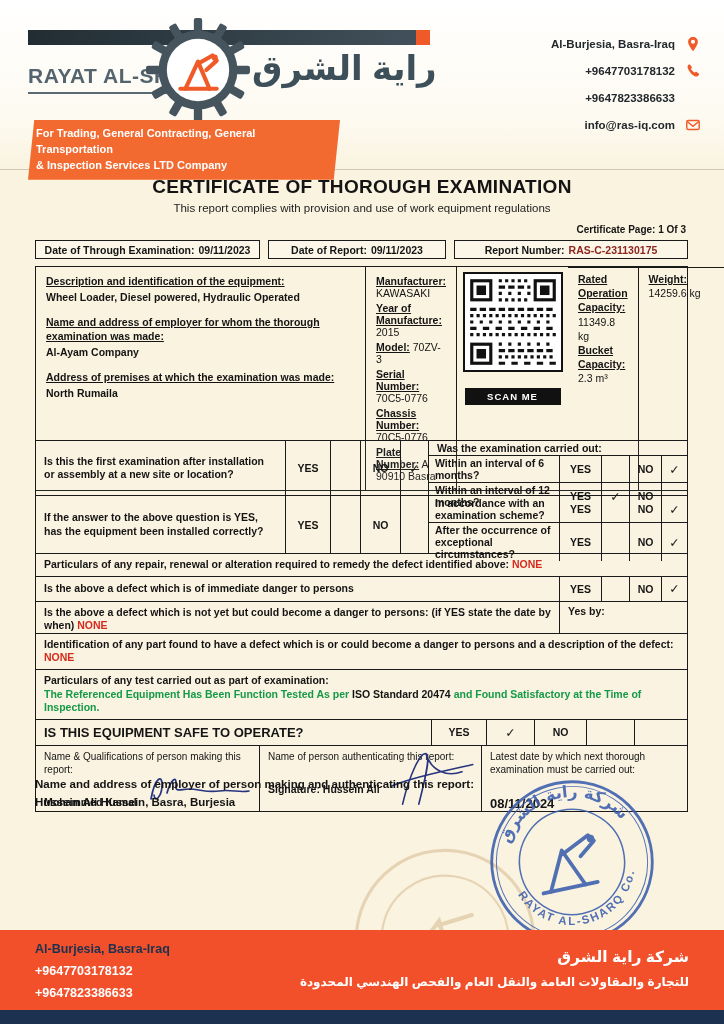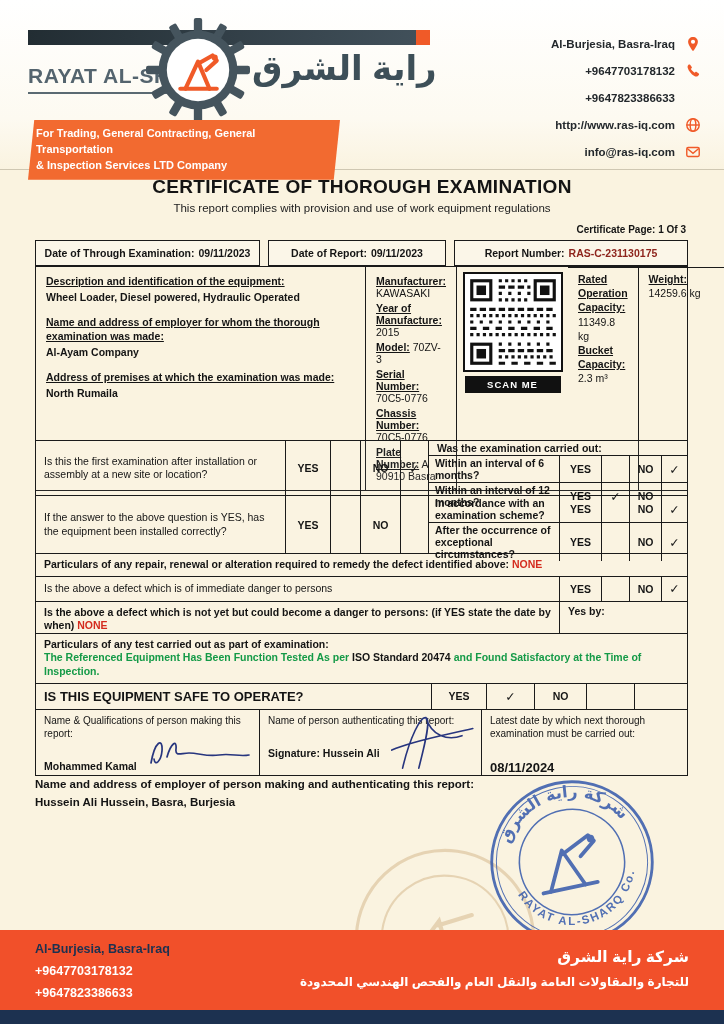--- a/index.html
+++ b/index.html
@@ -29,50 +29,50 @@
     font-size:11.5px;font-weight:bold;color:#23282c}
   .cicon{width:18px;height:18px;flex:0 0 18px;display:flex;align-items:center;justify-content:center}
 
   
   .doc-title{position:absolute;left:0;top:176px;width:724px;text-align:center;font-size:19px;font-weight:bold;letter-spacing:.3px}
   .doc-sub{position:absolute;left:0;top:202px;width:724px;text-align:center;font-size:11.5px;color:#222}
   .page-note{position:absolute;right:38px;top:224px;font-size:10px;font-weight:bold}
 
   
   .daterow{position:absolute;left:35px;top:240px;width:653px;display:flex;gap:8px}
-  .datebox{border:1px solid #1a1a1a;height:26px;display:flex;align-items:center;justify-content:center;
+  .datebox{border:1px solid #1a1a1a;height:19px;display:flex;align-items:center;justify-content:center;
     font-size:10.5px;font-weight:bold;gap:4px;background:rgba(255,255,255,.25)}
 
   
   .eq-table{position:absolute;left:35px;top:266px;width:653px;min-height:166px;border:1.2px solid #1a1a1a;display:flex;font-size:10.5px}
   .eq-left{flex:0 0 330px;border-right:1px solid #1a1a1a;padding:8px 10px;line-height:1.3}
   .eq-left .lbl{font-weight:bold;text-decoration:underline;margin-bottom:2px}
   .eq-left .val{font-weight:bold;margin-bottom:12px}
   .eq-right{flex:1;display:flex;flex-direction:row}
   .eq-specs-row{display:flex;flex:1}
   .eq-specs{flex:1;padding:5px 10px}
   .spec{margin:3px 0}
   .spec .sl{font-weight:bold;text-decoration:underline}
   .eq-qr{flex:0 0 112px;border-left:1px solid #1a1a1a;padding:5px;display:flex;flex-direction:column;align-items:center}
   .qr-frame{background:#fff;border:2px solid #111;padding:2px;line-height:0}
   .scanme{background:#111;color:#fff;font-size:9.5px;font-weight:bold;letter-spacing:1px;
-    width:96px;text-align:center;padding:3px 0;margin-top:4px}
+    width:96px;text-align:center;padding:3px 0;margin-top:16px}
   .eq-cap-row{display:flex;border-top:1px solid #1a1a1a}
   .eq-cap{flex:1;padding:4px 10px;line-height:1.35}
   .eq-weight{flex:0 0 156px;border-left:1px solid #1a1a1a;padding:4px 10px;line-height:1.35}
   .caplbl{font-weight:bold;text-decoration:underline}
 
   
   .bigtbl{position:absolute;left:35px;top:440px;width:653px;border:1.2px solid #1a1a1a;font-size:10.5px;background:rgba(255,255,255,.06)}
   .row{display:flex;border-top:1px solid #1a1a1a}
   .row:first-child{border-top:none}
   .cell{border-left:1px solid #1a1a1a;display:flex;align-items:center;justify-content:center;font-weight:bold}
   .chk{font-size:12.5px}
   .lq{flex:0 0 393px;border-right:1px solid #1a1a1a;display:flex}
-  .qtext{flex:1;padding:3px 8px;display:flex;align-items:center;font-weight:normal;line-height:1.25}
+  .qtext{flex:1;padding:3px 8px;display:flex;align-items:center;font-weight:bold;line-height:1.25}
   .w45{flex:0 0 45px}.w30{flex:0 0 30px}.w40{flex:0 0 40px}.w28{flex:0 0 28px}
   .w42{flex:0 0 42px}.w32{flex:0 0 32px}.w26{flex:0 0 26px}
   .w55{flex:0 0 55px}.w48{flex:0 0 48px}.w52{flex:0 0 52px}
   .rcol{flex:1;display:flex;flex-direction:column}
   .rhead{padding:1px 8px;font-weight:bold;height:16px}
   .rrow{flex:1;display:flex;border-top:1px solid #1a1a1a}
   .rq{flex:1;padding:1px 6px;display:flex;align-items:center;font-weight:bold;line-height:1.15}
   .crow2 .rrow:first-child{border-top:none}
   .textrow{padding:4px 8px;line-height:1.3}
   .yesby{flex:0 0 128px;border-left:1px solid #1a1a1a;padding:3px 8px;font-weight:bold}
@@ -154,30 +154,20 @@
         <span>+9647703178132</span>
         <span class="cicon">
           <svg viewBox="0 0 18 18" width="16" height="16" fill="#f05a28">
               <path d="M4.2 1.8c-1 .9-1.7 2.2-1.1 3.9 1 3.1 3.7 7 7.4 9 1.7 1 3.2.6 4-.2l1.1-1.1c.4-.4.4-1.1-.1-1.5l-2.4-1.8c-.4-.3-1-.3-1.4.1l-.7.8C9.3 10 7.5 8.1 6.5 6.4l.9-.6c.4-.3.5-.9.2-1.4L5.8 2C5.4 1.5 4.6 1.4 4.2 1.8z"></path>
             </svg>
         </span>
       </div>
       <div class="contact-row">
         <span>+9647823386633</span>
         <span class="cicon"></span>
-      </div>
-      <div class="contact-row">
-        <span>http://www.ras-iq.com</span>
-        <span class="cicon">
-          <svg viewBox="0 0 18 18" width="16" height="16" fill="none" stroke="#f05a28" stroke-width="1.6">
-              <circle cx="9" cy="9" r="7"></circle>
-              <ellipse cx="9" cy="9" rx="3.2" ry="7"></ellipse>
-              <path d="M2 9h14"></path>
-            </svg>
-        </span>
       </div>
       <div class="contact-row">
         <span>info@ras-iq.com</span>
         <span class="cicon">
           <svg viewBox="0 0 18 18" width="16" height="16" fill="none" stroke="#f05a28" stroke-width="1.6">
               <rect x="2" y="4" width="14" height="10" rx="1.5"></rect>
               <path d="M2.5 5l6.5 5.5L15.5 5"></path>
             </svg>
         </span>
       </div>
@@ -343,20 +333,26 @@
     </div>
 
     <div class="row" style="height:32px">
       <div class="textrow" style="flex:1">
         <span class="b">Is the above a defect which is not yet but could become a danger to persons: (if YES state the date by when)</span>
         <span class="red">NONE</span>
       </div>
       <div class="yesby">Yes by:</div>
     </div>
 
+    <div class="row">
+      <div class="textrow">
+        <span class="b">Identification of any part found to have a defect which is or could become a danger to persons and a description of the defect:</span>
+        <span class="red">NONE</span>
+      </div>
+    </div>
 
     <div class="row">
       <div class="textrow">
         <div class="b">Particulars of any test carried out as part of examination:</div>
         <div>
           <span class="green">The Referenced Equipment Has Been Function Tested As per</span>
           <span class="b">ISO Standard 20474</span>
           <span class="green">and Found Satisfactory at the Time of Inspection.</span>
         </div>
       </div>

